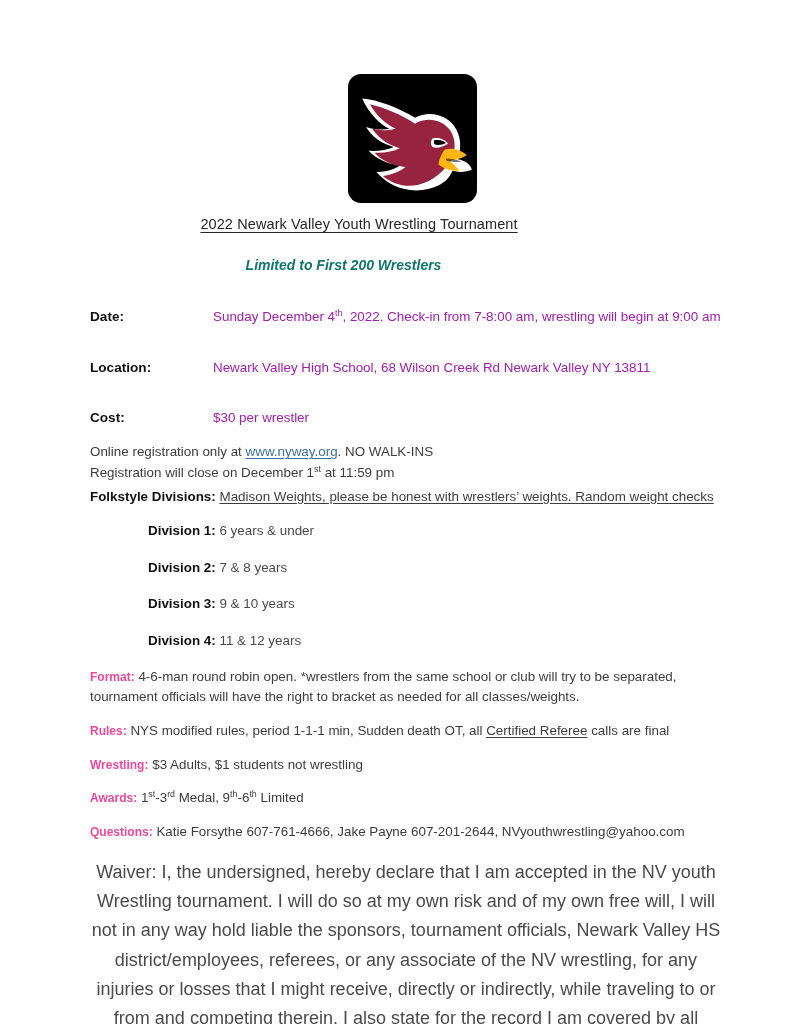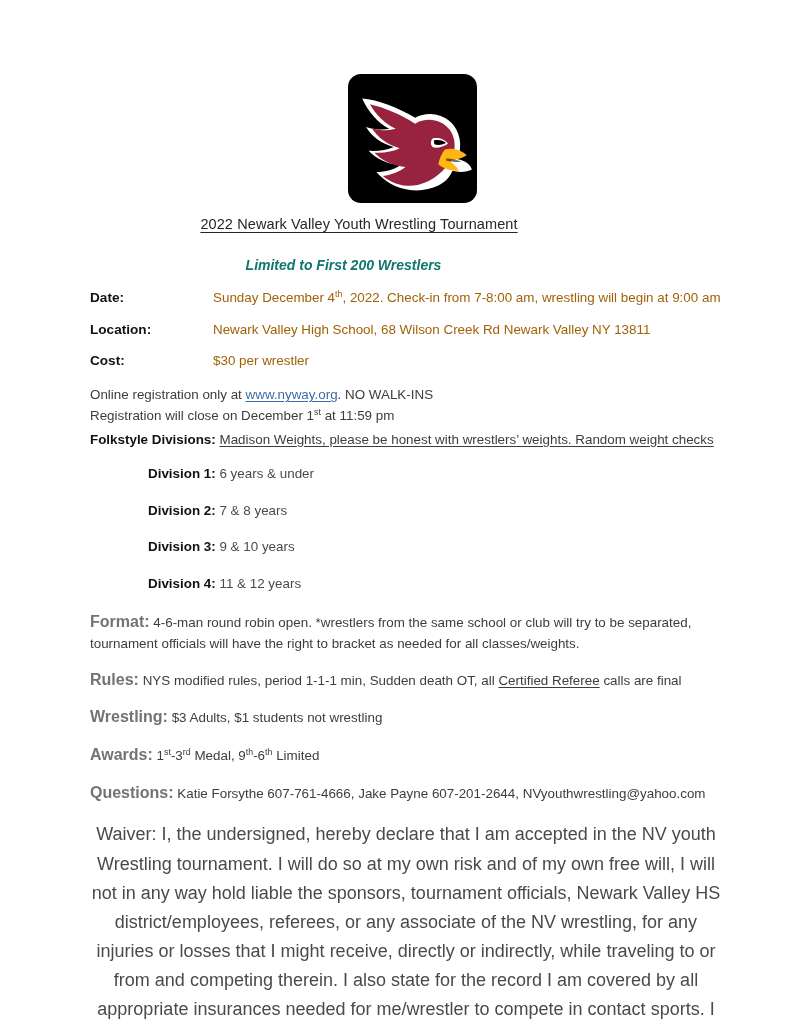--- a/index.html
+++ b/index.html
@@ -89,21 +89,22 @@
   }
   .row .lbl {
     font-weight: bold;
     color: #111111;
     width: 95px;
     flex: 0 0 95px;
     font-size: 13.6px;
   }
   .row .val {
     flex: 1 1 auto;
-    color: #a16207;
+    color: #a21caf;
+    margin-top: 19px;
   }
   .centered-line {
     text-align: left;
     margin: 0;
     color: #3d3d3d;
     line-height: 1.55;
   }
   .reg-block {
     margin-top: 14px;
     margin-bottom: 2px;
@@ -140,22 +141,22 @@
     color: #111111;
     font-size: 13.4px;
   }
 
   .para {
     margin-bottom: 14px;
     line-height: 1.48;
     color: #3d3d3d;
   }
   .para b {
-    color: #737373;
-    font-size: 16px;
+    color: #ec4899;
+    font-size: 12px;
   }
   .para .uline {
     text-decoration: underline;
     text-underline-offset: 2px;
   }
   sup {
     font-size: 0.66em;
     vertical-align: super;
     line-height: 0;
   }

